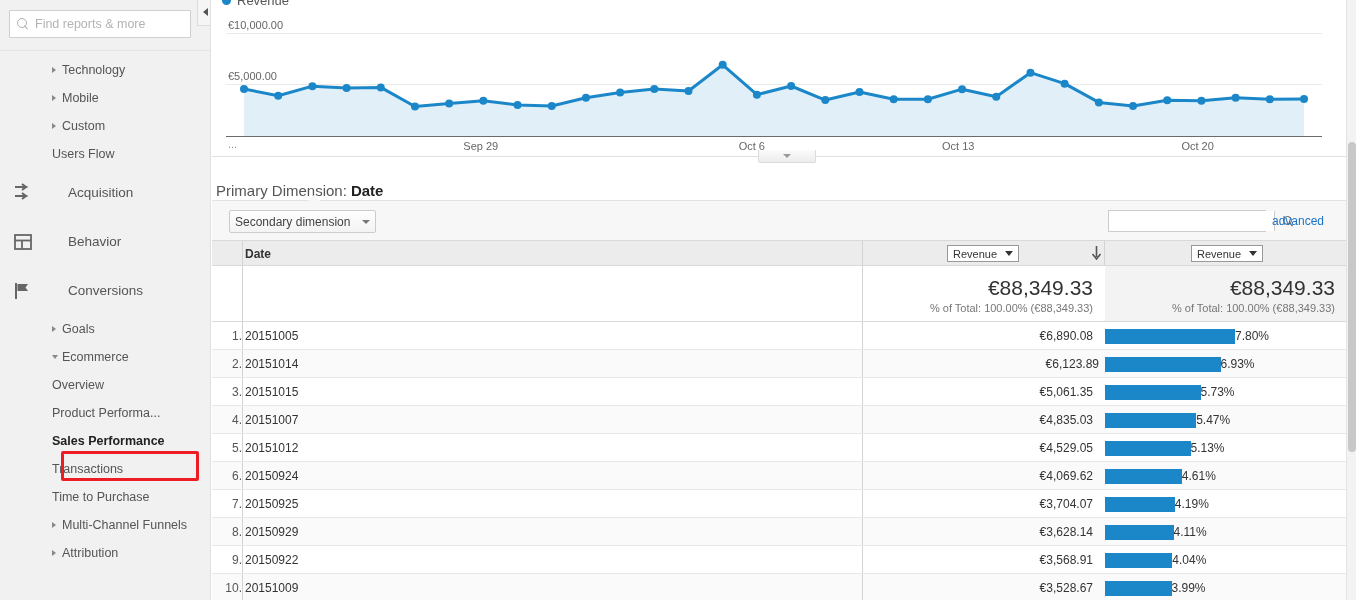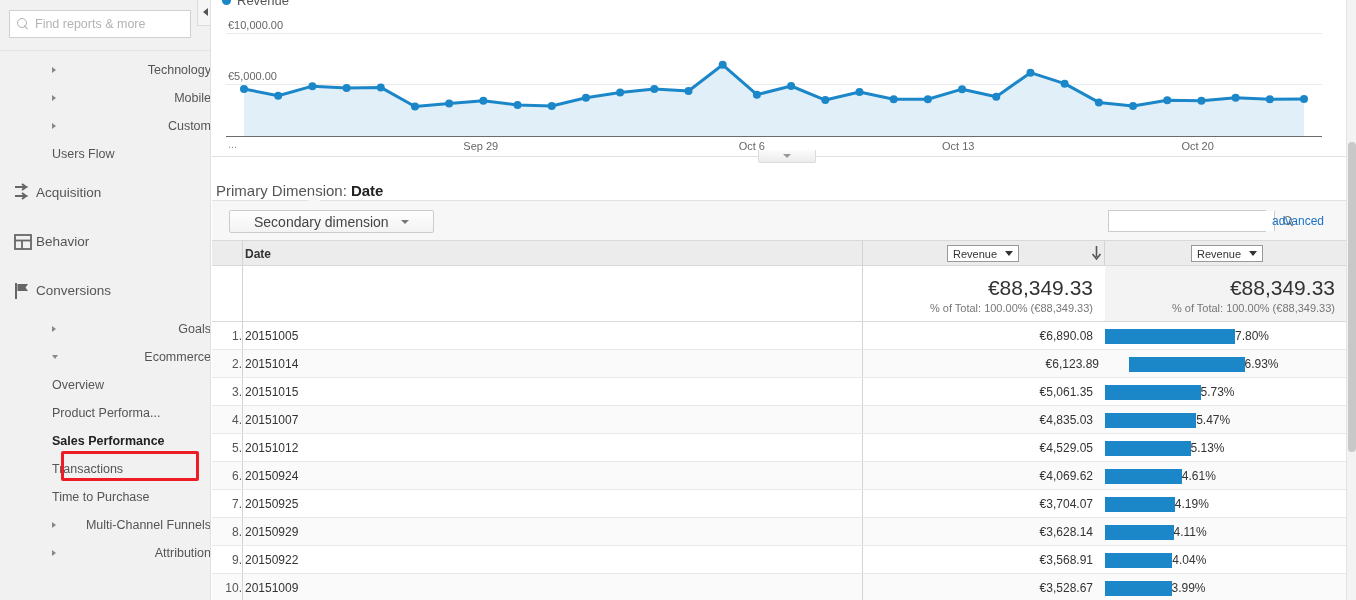--- a/index.html
+++ b/index.html
@@ -60,36 +60,36 @@
   .nav-row {
     position: relative;
     display: flex; align-items: center;
     height: 28px;
     cursor: pointer;
     font-size: 12.5px;
     color: #555;
   }
   .nav-row.sub3 { padding-left: 52px; }
   .nav-row.sub2 { padding-left: 52px; }
-  .nav-row.top  { padding-left: 36px; height: 49px; font-size: 13.5px; color: #555; }
+  .nav-row.top  { padding-left: 68px; height: 49px; font-size: 13.5px; color: #555; }
 
   .caret {
     position: absolute; left: 52px; top: 50%;
     width: 0; height: 0; margin-top: -3px;
     border-left: 4px solid #888;
     border-top: 3.5px solid transparent;
     border-bottom: 3.5px solid transparent;
   }
   .caret.open {
     border-left: 3.5px solid transparent;
     border-right: 3.5px solid transparent;
     border-top: 4px solid #888;
     margin-top: -2px;
   }
-  .nav-row.has-caret { padding-left: 62px; justify-content: flex-end; }
+  .nav-row.has-caret { padding-left: 62px; }
 
   .topicon {
     position: absolute; left: 12px; top: 50%;
     width: 22px; height: 22px; margin-top: -11px;
   }
 
   
   .nav-row.selected .nav-label {
     font-weight: bold; color: #222;
   }
@@ -202,25 +202,25 @@
   }
   #toolbar::before {
     content: ""; position: absolute; left: 96px; top: -6px;
     width: 0; height: 0;
     border-left: 6px solid transparent;
     border-right: 6px solid transparent;
     border-bottom: 6px solid #f7f7f7;
   }
   #secondary-dim {
     position: absolute; left: 17px; top: 9px;
-    height: 23px; padding: 0 24px;
+    height: 23px; padding: 0 5px;
     background: linear-gradient(#fefefe,#f3f3f3);
     border: 1px solid #ccc; border-radius: 2px;
     display: flex; align-items: center; gap: 12px;
-    font-size: 14px; color: #444; cursor: pointer;
+    font-size: 12px; color: #444; cursor: pointer;
   }
   #secondary-dim .sd-tri {
     width: 0; height: 0;
     border-top: 4px solid #777;
     border-left: 4px solid transparent;
     border-right: 4px solid transparent;
   }
   #table-search {
     position: absolute; left: 896px; top: 9px;
     width: 158px; height: 22px;
@@ -576,21 +576,21 @@
               <div class="bar" style="width: 130px; background: rgb(27, 135, 201);"></div>
               <div class="pct">7.80%</div>
             </div>
           </div>
           <div class="row">
             <div class="idx">2.</div>
             <div class="col-sep" style="left: 30px;"></div>
             <div class="col-sep" style="left: 650px;"></div>
             <div class="dateval">20151014</div>
             <div class="rev" style="right: 236px; width: 242px;">€6,123.89</div>
-            <div class="barcell" style="left: 917px;">
+            <div class="barcell" style="left: 893px;">
               <div class="bar" style="width: 115.5px; background: rgb(27, 135, 201);"></div>
               <div class="pct">6.93%</div>
             </div>
           </div>
           <div class="row">
             <div class="idx">3.</div>
             <div class="col-sep" style="left: 30px;"></div>
             <div class="col-sep" style="left: 650px;"></div>
             <div class="dateval">20151015</div>
             <div class="rev" style="right: 242px; width: 242px;">€5,061.35</div>

